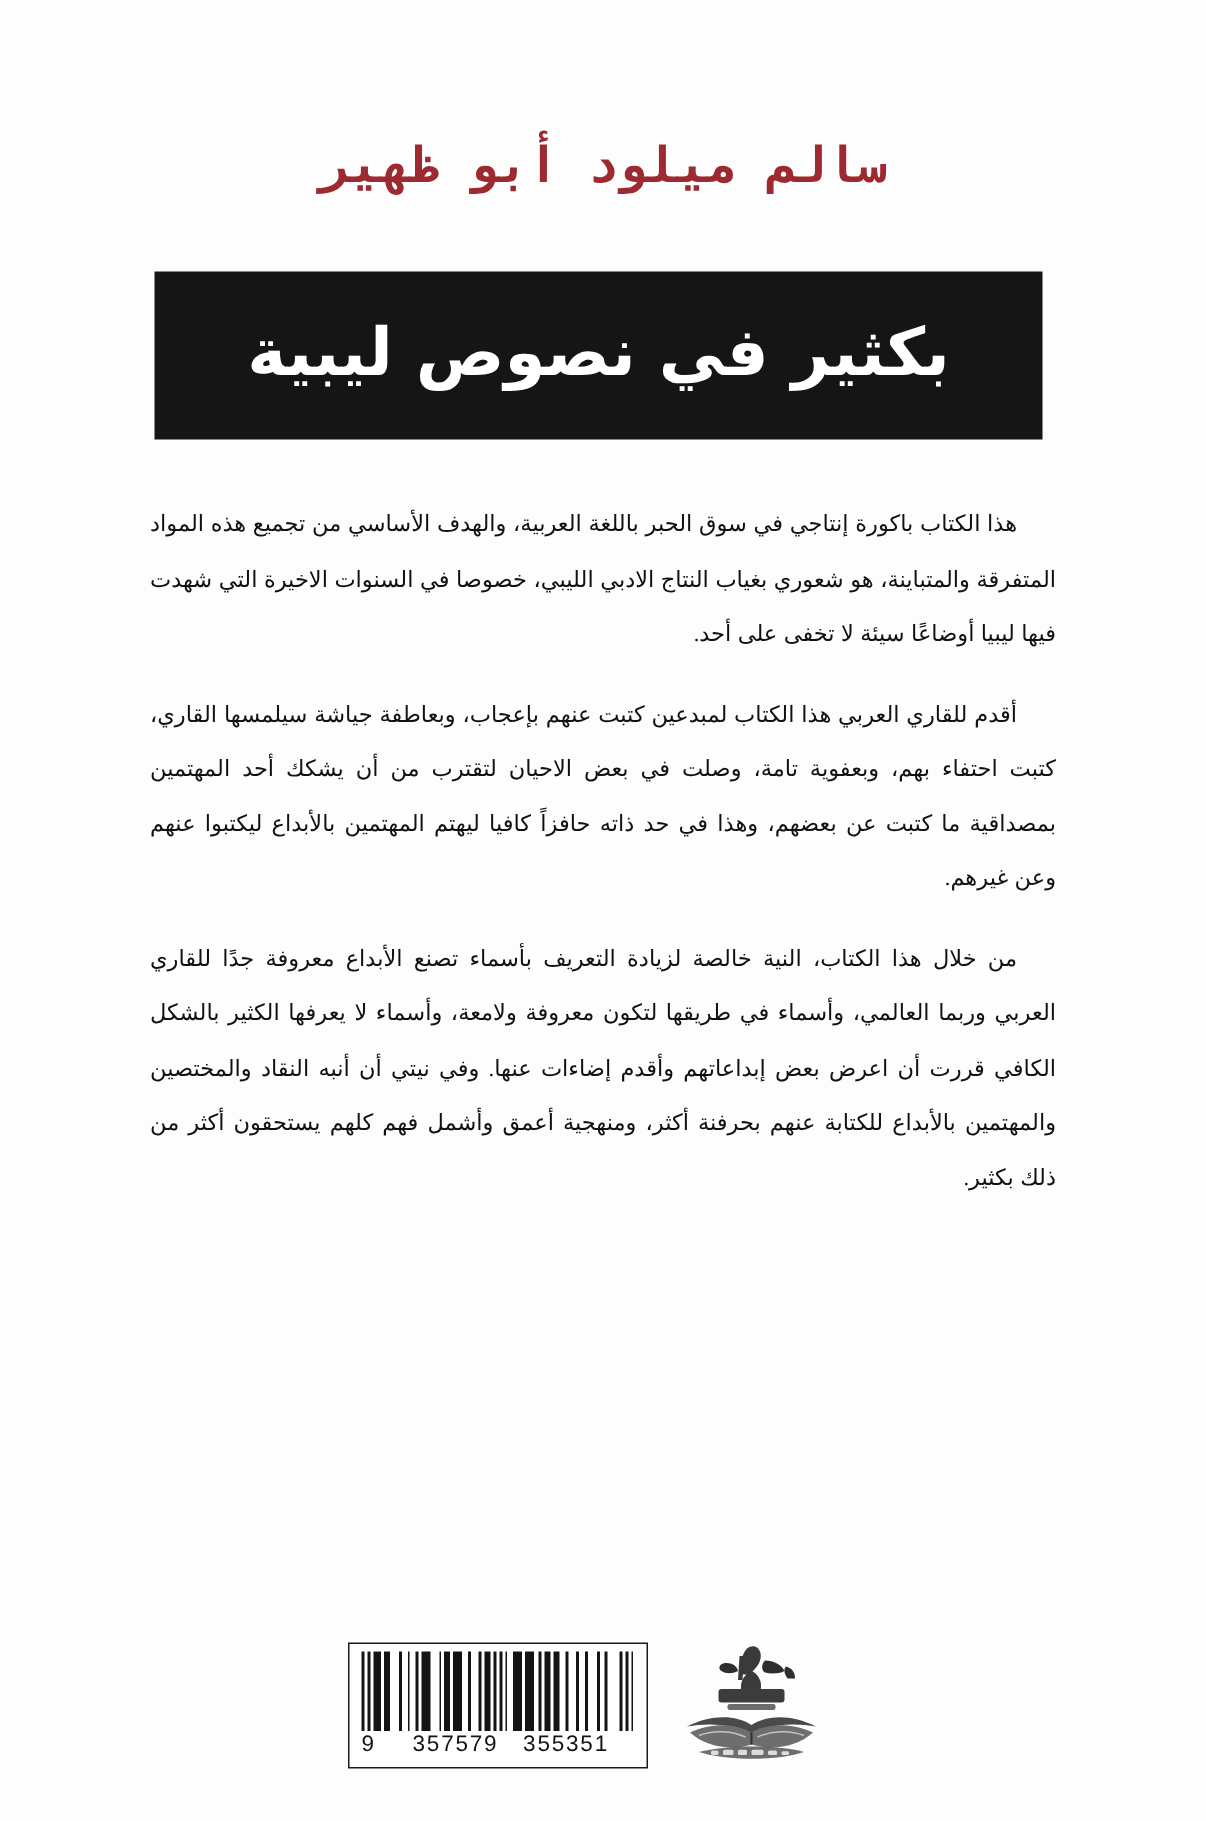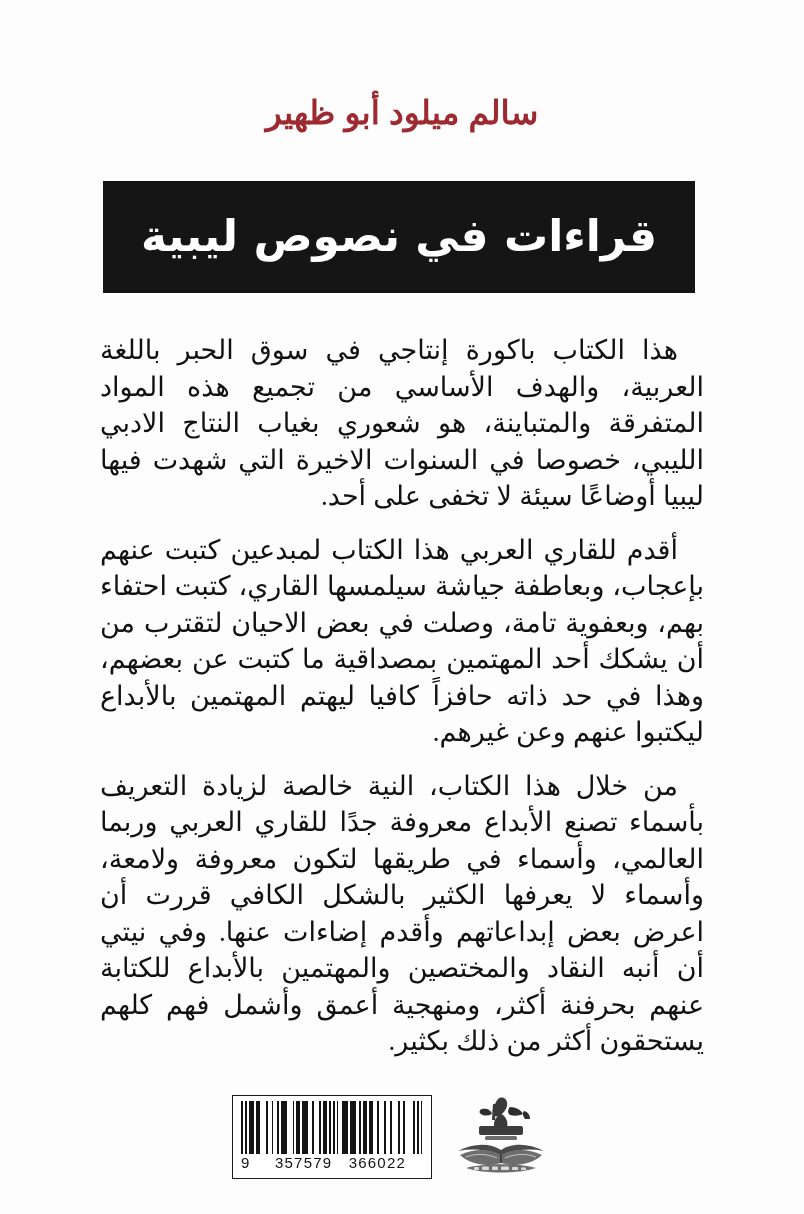--- a/index.html
+++ b/index.html
@@ -25,21 +25,21 @@
   }
 
   
   .author-name {
     position: absolute;
     top: 92px;
     left: 0;
     width: 804px;
     text-align: center;
     color: #9d2a30;
-    font-family: Liberation Sans, sans-serif;
+    font-family: Liberation Mono, monospace;
     font-weight: bold;
     font-size: 33px;
     letter-spacing: 0px;
     line-height: 1.25;
     direction: rtl;
     white-space: nowrap;
   }
 
   
   .title-banner {
@@ -69,21 +69,21 @@
   .blurb {
     position: absolute;
     top: 332px;
     left: 100px;
     width: 604px;
     direction: rtl;
     text-align: justify;
     text-align-last: right;
     color: #111111;
     font-family: "Liberation Serif", "DejaVu Serif", serif;
-    font-size: 27px;
+    font-size: 15px;
     line-height: 36.5px;
   }
   .blurb p {
     margin: 0 0 17px 0;
     text-indent: 26px;
     word-spacing: 0.5px;
   }
   .blurb p:last-child { margin-bottom: 0; }
 
   
@@ -145,21 +145,21 @@
   .publisher-logo svg { display: block; }
 </style>
 </head>
 <body>
 
 <div class="page">
 
   <div class="author-name">سالم ميلود أبو ظهير</div>
 
   <div class="title-banner">
-    <span class="title-text">قراءات في نصوص ليبية</span>
+    <span class="title-text">بكثير في نصوص ليبية</span>
   </div>
 
   <div class="blurb">
     <p>هذا الكتاب باكورة إنتاجي في سوق الحبر باللغة العربية، والهدف الأساسي من تجميع هذه المواد المتفرقة والمتباينة، هو شعوري بغياب النتاج الادبي الليبي، خصوصا في السنوات الاخيرة التي شهدت فيها ليبيا أوضاعًا سيئة لا تخفى على أحد.</p>
     <p>أقدم للقاري العربي هذا الكتاب لمبدعين كتبت عنهم بإعجاب، وبعاطفة جياشة سيلمسها القاري، كتبت احتفاء بهم، وبعفوية تامة، وصلت في بعض الاحيان لتقترب من أن يشكك أحد المهتمين بمصداقية ما كتبت عن بعضهم، وهذا في حد ذاته حافزاً كافيا ليهتم المهتمين بالأبداع ليكتبوا عنهم وعن غيرهم.</p>
     <p>من خلال هذا الكتاب، النية خالصة لزيادة التعريف بأسماء تصنع الأبداع معروفة جدًا للقاري العربي وربما العالمي، وأسماء في طريقها لتكون معروفة ولامعة، وأسماء لا يعرفها الكثير بالشكل الكافي قررت أن اعرض بعض إبداعاتهم وأقدم إضاءات عنها. وفي نيتي أن أنبه النقاد والمختصين والمهتمين بالأبداع للكتابة عنهم بحرفنة أكثر، ومنهجية أعمق وأشمل فهم كلهم يستحقون أكثر من ذلك بكثير.</p>
   </div>
 
   <div class="footer">
 
@@ -221,21 +221,21 @@
           <span style="width: 4.21053%; background: transparent;"></span>
           <span style="width: 1.05263%; background: rgb(20, 20, 20);"></span>
           <span style="width: 1.05263%; background: transparent;"></span>
           <span style="width: 1.05263%; background: rgb(20, 20, 20);"></span>
           <span style="width: 1.05263%; background: transparent;"></span>
           <span style="width: 1.05263%; background: rgb(20, 20, 20);"></span>
         </div>
       <div class="barcode-digits">
         <span class="d-first">9</span>
         <span class="d-left">357579</span>
-        <span class="d-right">366022</span>
+        <span class="d-right">355351</span>
       </div>
     </div>
 
     <div class="publisher-logo">
       <svg width="98" height="86" viewBox="0 0 98 86" xmlns="http://www.w3.org/2000/svg">
 
         <g fill="#3a3a3a">
           <path d="M46 6 c4 -3 8 -1 9 3 c1 5 -2 9 -5 12 c-2 2 -5 3 -7 2 c-3 -2 -3 -6 -1 -9 c1 -3 2 -6 4 -8 z"></path>
           <path d="M49 21 c3 1 5 4 6 7 c1 4 0 8 -3 10 c-3 2 -7 1 -9 -2 c-2 -4 -1 -9 2 -12 c1 -2 3 -3 4 -3 z"></path>
           <path d="M41 11 l-1 16 l3 0 l1 -16 z"></path>

